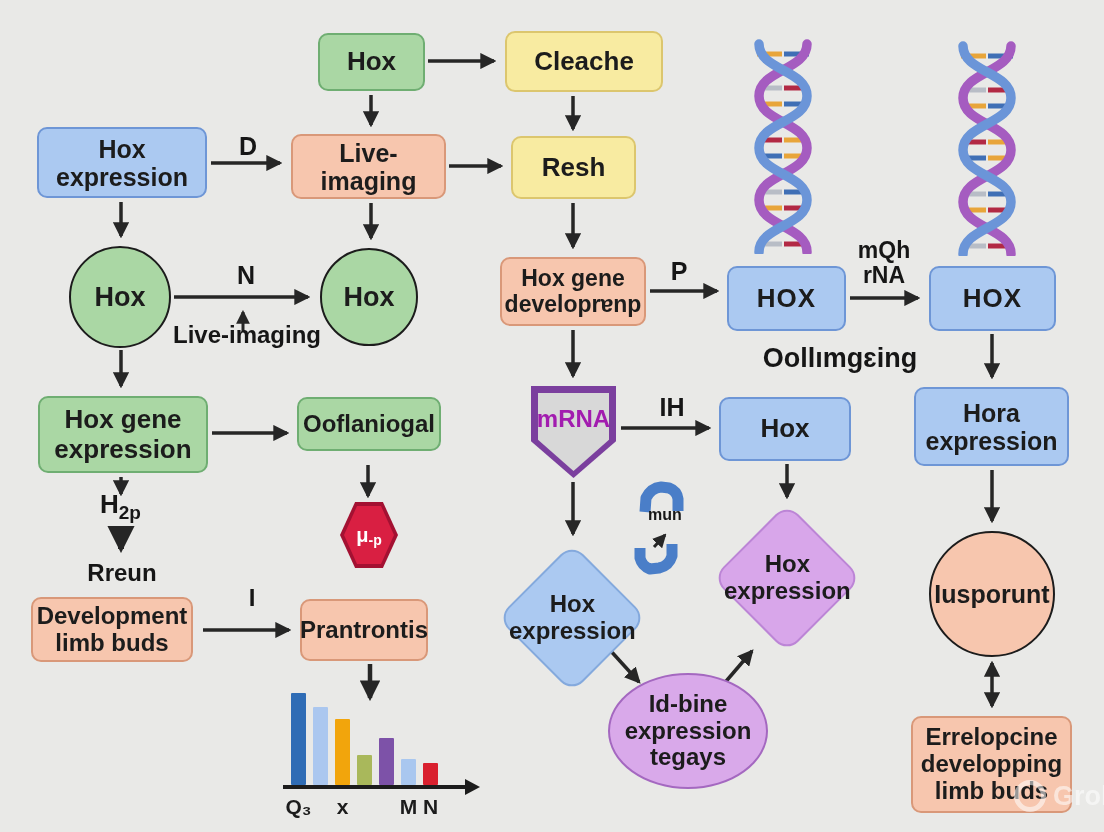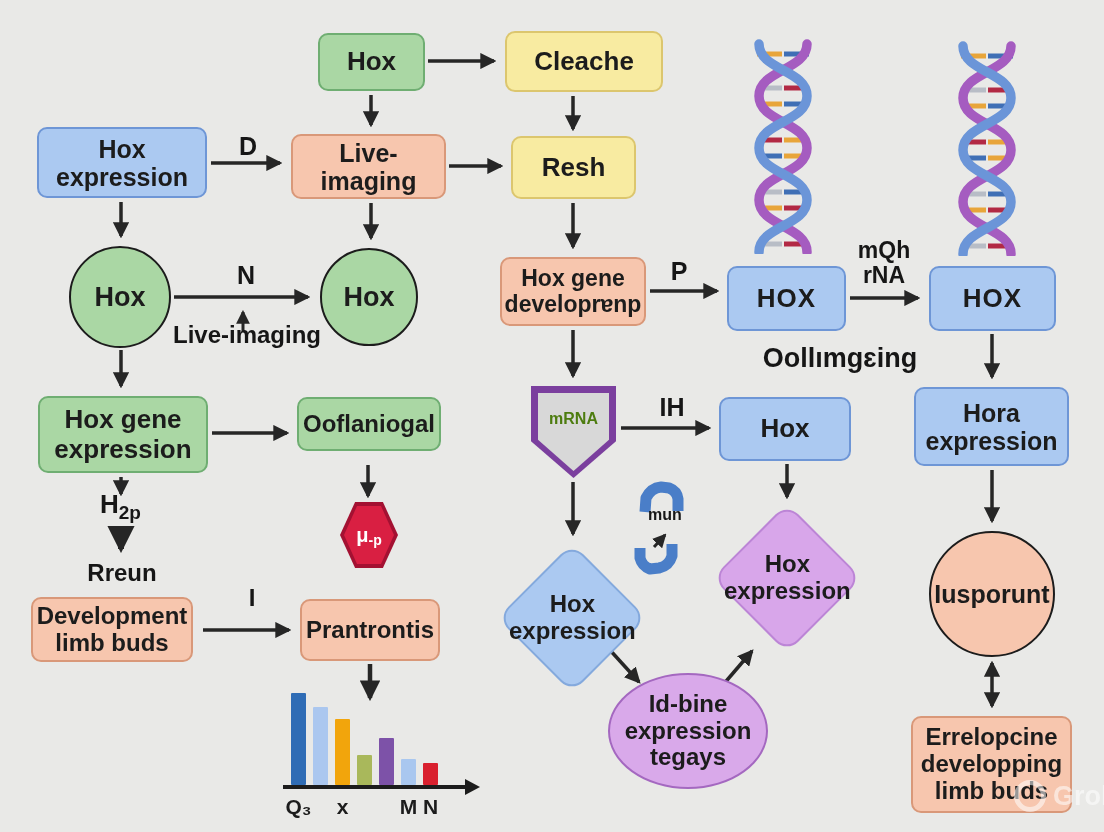--- a/index.html
+++ b/index.html
@@ -16,21 +16,21 @@
   .circle{border-radius:50%;border:2px solid;}
   .diamond{border-radius:16px;border:2px solid;transform:rotate(45deg);}
   .diamond>span{transform:rotate(-45deg);white-space:pre-line;text-align:center;}
   .dblue{background:#abc9f1;border-color:#84a9dd;}
   .dpurple{background:#d8a6ea;border-color:#bc85d6;}
   .ellipse{border-radius:50%;background:#d9a9ea;border:2px solid #a468c0;}
   .penta-outer{position:absolute;clip-path:polygon(0 0,100% 0,100% 60%,50% 100%,0 60%);background:#7b3f9e;}
   .penta-inner{position:absolute;left:7px;top:7px;right:7px;bottom:7px;
         clip-path:polygon(0 0,100% 0,100% 60%,50% 100%,0 60%);background:#d8d8d8;
         display:flex;align-items:center;justify-content:center;box-sizing:border-box;
-        padding-bottom:26px;font-weight:600;font-size:16px;color:#4d7c0f;}
+        padding-bottom:26px;font-weight:600;font-size:24px;color:#a21caf;}
   .hex-outer{position:absolute;clip-path:polygon(26% 0,74% 0,100% 50%,74% 100%,26% 100%,0 50%);background:#a31132;}
   .hex-inner{position:absolute;left:4px;top:4px;right:4px;bottom:4px;
         clip-path:polygon(26% 0,74% 0,100% 50%,74% 100%,26% 100%,0 50%);background:#d91f42;
         display:flex;align-items:center;justify-content:center;color:#fff;font-weight:600;}
   .hex-inner .mu{font-size:20px;}
   .hex-inner .musub{font-size:14px;position:relative;top:5px;}
   .elabel{position:absolute;font-weight:600;color:#161616;text-align:center;white-space:pre-line;line-height:1.1;}
   .sub{font-size:19px;position:relative;top:6px;}
   .chart{position:absolute;left:283px;top:686px;width:195px;height:135px;}
   .bars{position:absolute;left:8px;bottom:36px;display:flex;align-items:flex-end;gap:7px;height:95px;}
@@ -157,21 +157,21 @@
 
   <div class="hex-outer" style="left:340px;top:502px;width:58px;height:66px;">
     <div class="hex-inner">
         <span class="mu">μ</span>
         <span class="musub">-p</span>
       </div>
   </div>
 
   <div class="node rect salmon" style="left:31px;top:597px;width:162px;height:65px;font-size:24px;">Development
 limb buds</div>
-  <div class="node rect salmon" style="left:300px;top:599px;width:140px;height:62px;font-size:24px;">Prantrontis</div>
+  <div class="node rect salmon" style="left:300px;top:599px;width:128px;height:62px;font-size:24px;">Prantrontis</div>
 
   <div class="penta-outer" style="left:531px;top:386px;width:85px;height:92px;">
     <div class="penta-inner">mRNA</div>
   </div>
 
   <div class="node rect blue" style="left:719px;top:397px;width:132px;height:64px;font-size:26px;">Hox</div>
 
   <div class="node diamond dblue" style="left:519px;top:565px;width:106px;height:106px;font-size:24px;">
     <span>Hox
 expression</span>

